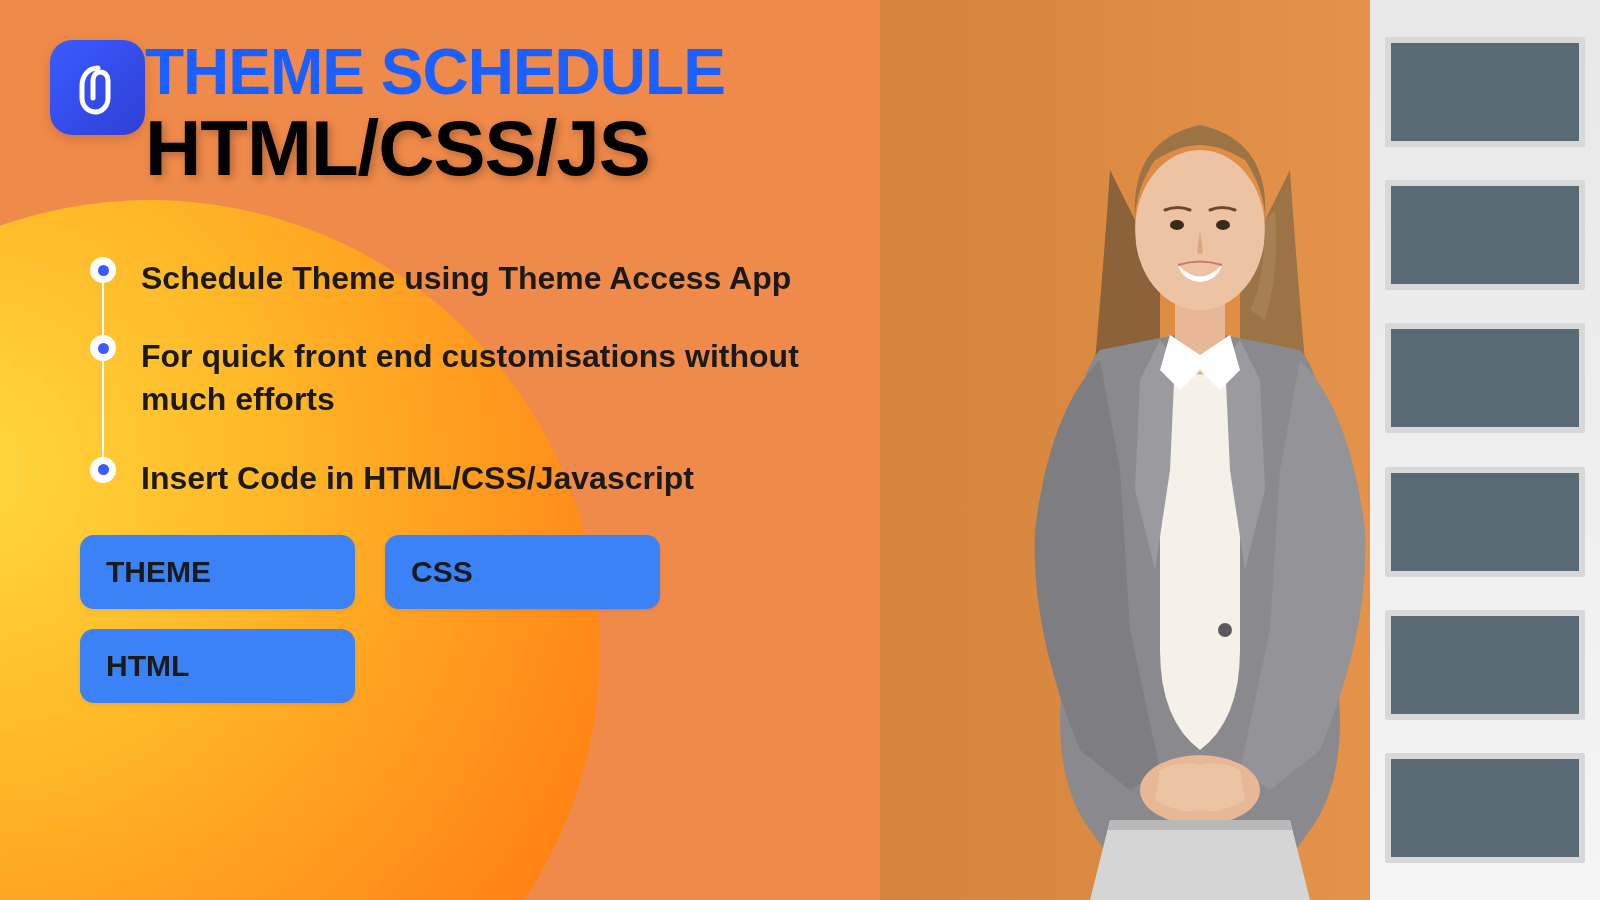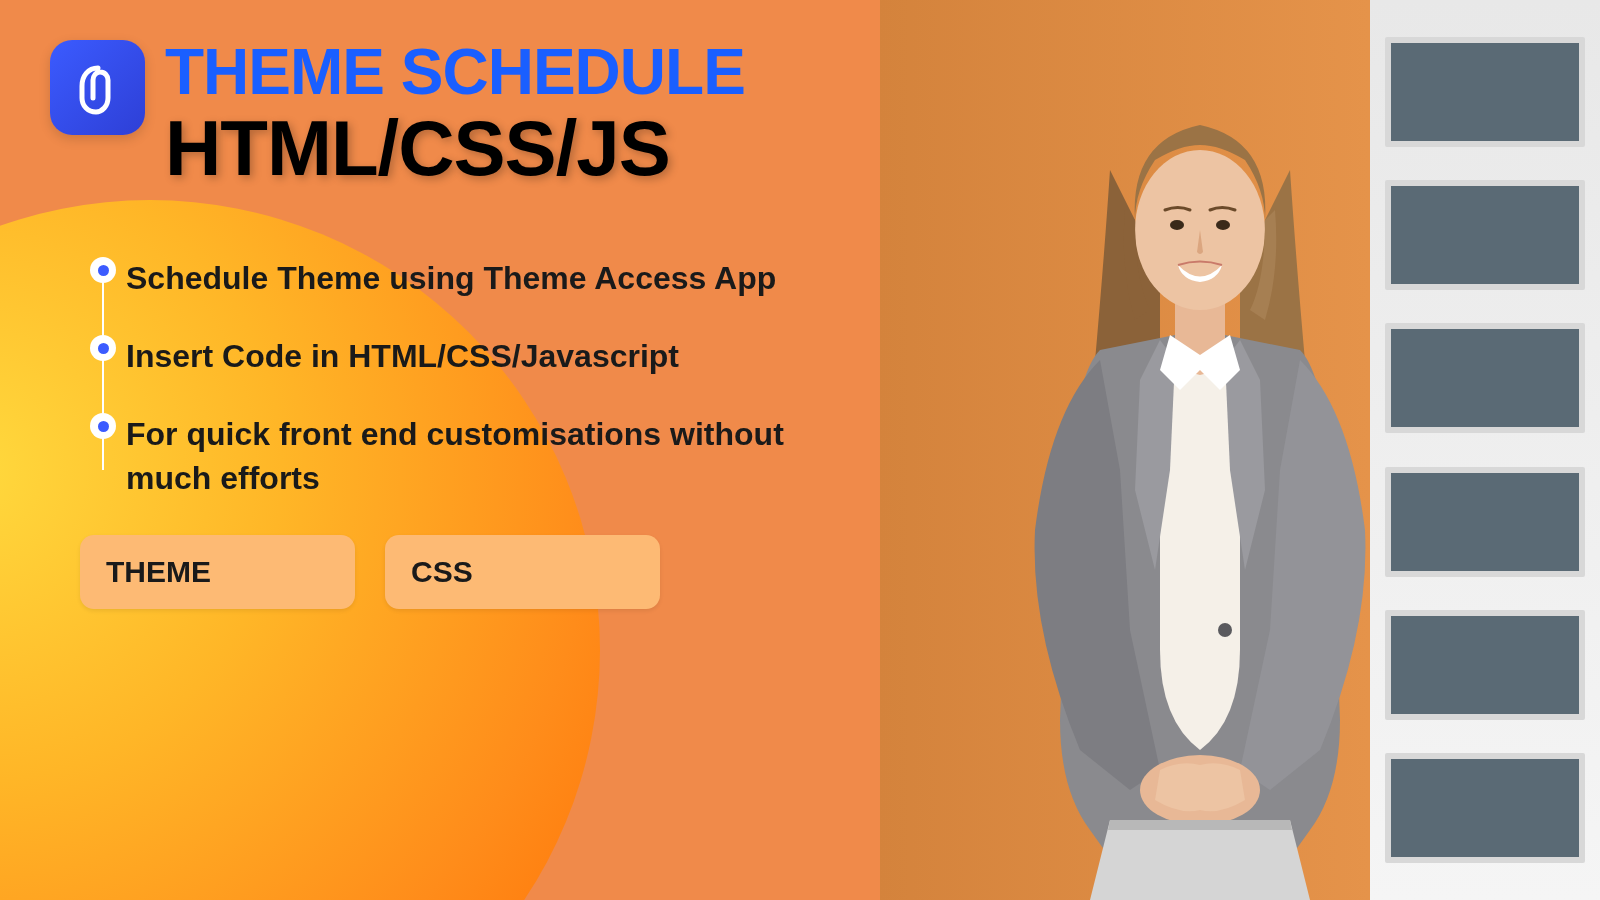--- a/index.html
+++ b/index.html
@@ -29,21 +29,20 @@
       z-index: 0;
     }
     .content {
       position: relative;
       z-index: 1;
       padding: 40px 50px;
     }
     .header {
       display: flex;
       align-items: flex-start;
-      gap: 20px;
     }
     .logo {
       width: 95px;
       height: 95px;
       border-radius: 22px;
       background: linear-gradient(135deg, #3b5bff 0%, #2e3fd6 100%);
       display: flex;
       align-items: center;
       justify-content: center;
       flex-shrink: 0;
@@ -82,21 +81,21 @@
       position: absolute;
       left: 12px;
       top: 20px;
       bottom: 30px;
       width: 2px;
       background: #ffffff;
     }
     .bullet-item {
       display: flex;
       align-items: flex-start;
-      gap: 10px;
+      gap: 25px;
       margin-bottom: 35px;
       position: relative;
     }
     .bullet-dot {
       width: 26px;
       height: 26px;
       border-radius: 50%;
       background: #ffffff;
       display: flex;
       align-items: center;
@@ -119,21 +118,21 @@
       line-height: 1.35;
     }
     .tags {
       margin-top: 35px;
       margin-left: 30px;
       display: grid;
       grid-template-columns: 275px 275px;
       gap: 20px 30px;
     }
     .tag {
-      background: #fdba74;
+      background: #3b82f6;
       border-radius: 14px;
       padding: 20px 26px;
       font-size: 30px;
       font-weight: 900;
       color: #1a1a1a;
       letter-spacing: 0px;
       box-shadow: 0 2px 4px rgba(0,0,0,0.08);
     }
     .right-panel {
       width: 720px;
@@ -196,31 +195,32 @@
     </div>
 
     <div class="bullets">
       <div class="bullet-line"></div>
       <div class="bullet-item">
         <div class="bullet-dot"></div>
         <div class="bullet-text">Schedule Theme using Theme Access App</div>
       </div>
       <div class="bullet-item">
         <div class="bullet-dot"></div>
-        <div class="bullet-text">Insert Code in HTML/CSS/Javascript</div>
+        <div class="bullet-text">For quick front end customisations without much efforts</div>
       </div>
       <div class="bullet-item">
         <div class="bullet-dot"></div>
-        <div class="bullet-text">For quick front end customisations without much efforts</div>
+        <div class="bullet-text">Insert Code in HTML/CSS/Javascript</div>
       </div>
     </div>
 
     <div class="tags">
       <div class="tag">THEME</div>
       <div class="tag">CSS</div>
+      <div class="tag">HTML</div>
     </div>
   </div>
 </div>
 
 <div class="right-panel">
   <div class="photo-bg">
     <div class="wall"></div>
     <div class="window">
       <div class="window-pane"></div>
       <div class="window-pane"></div>

